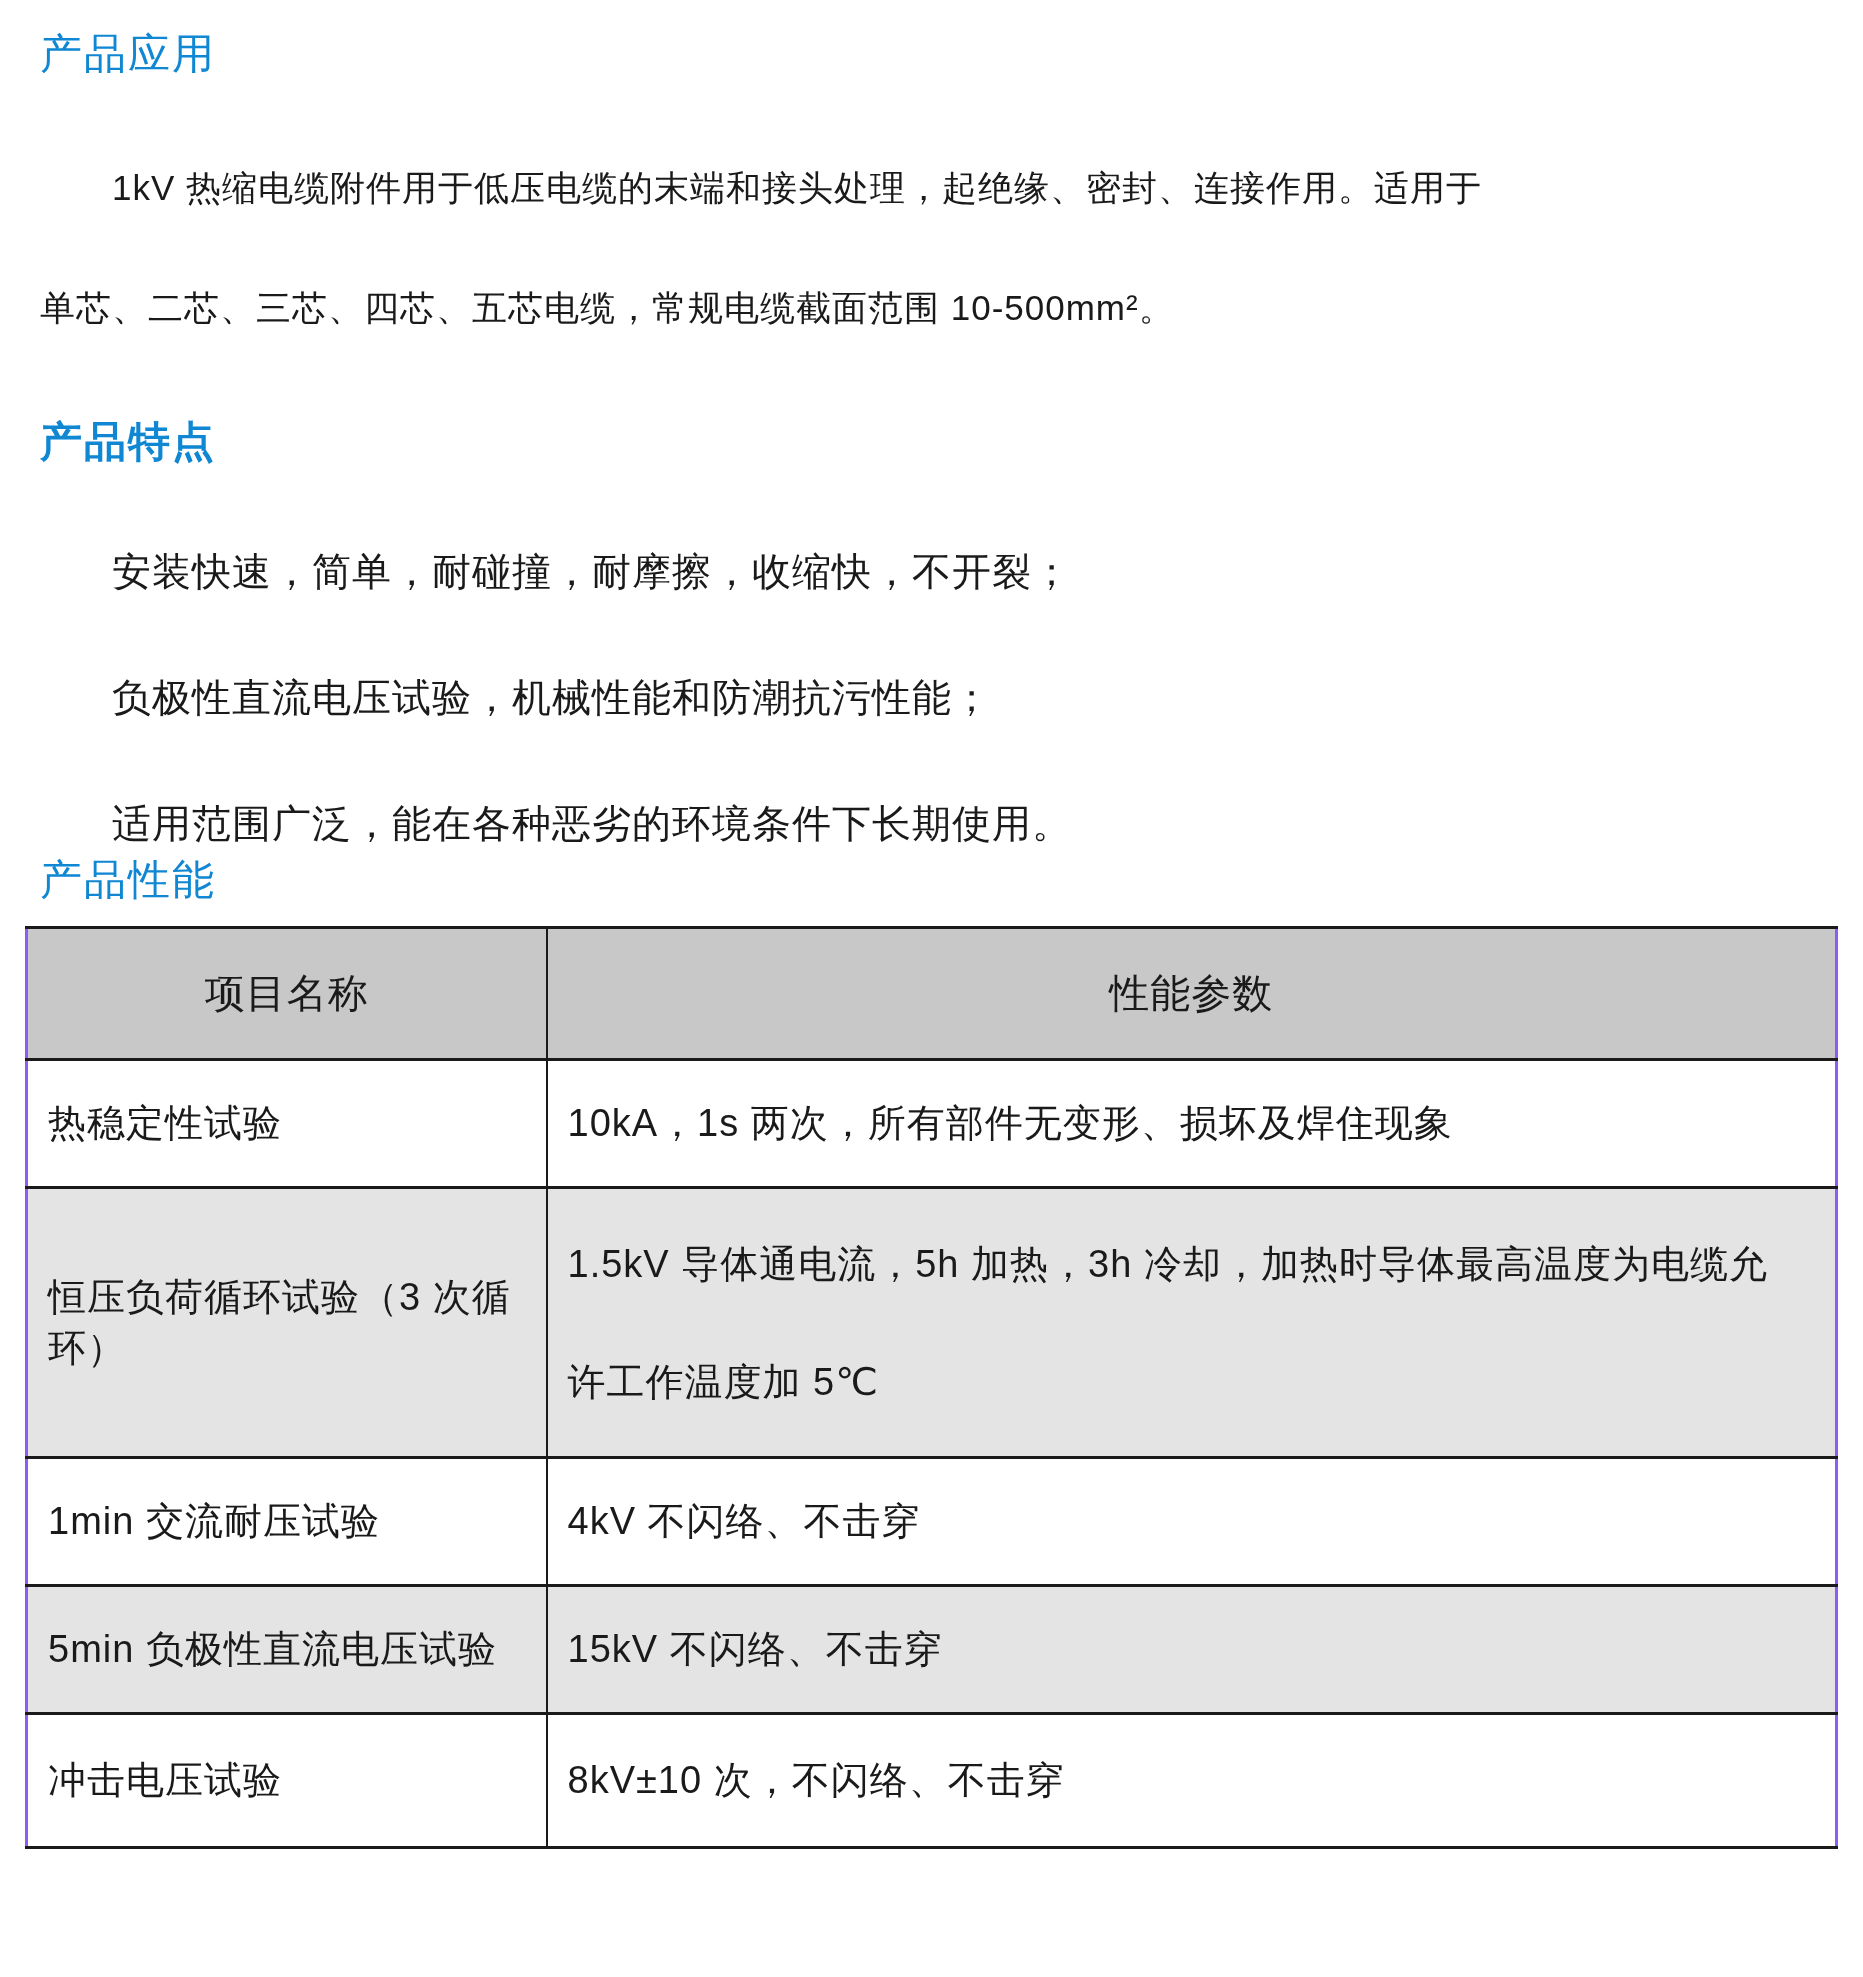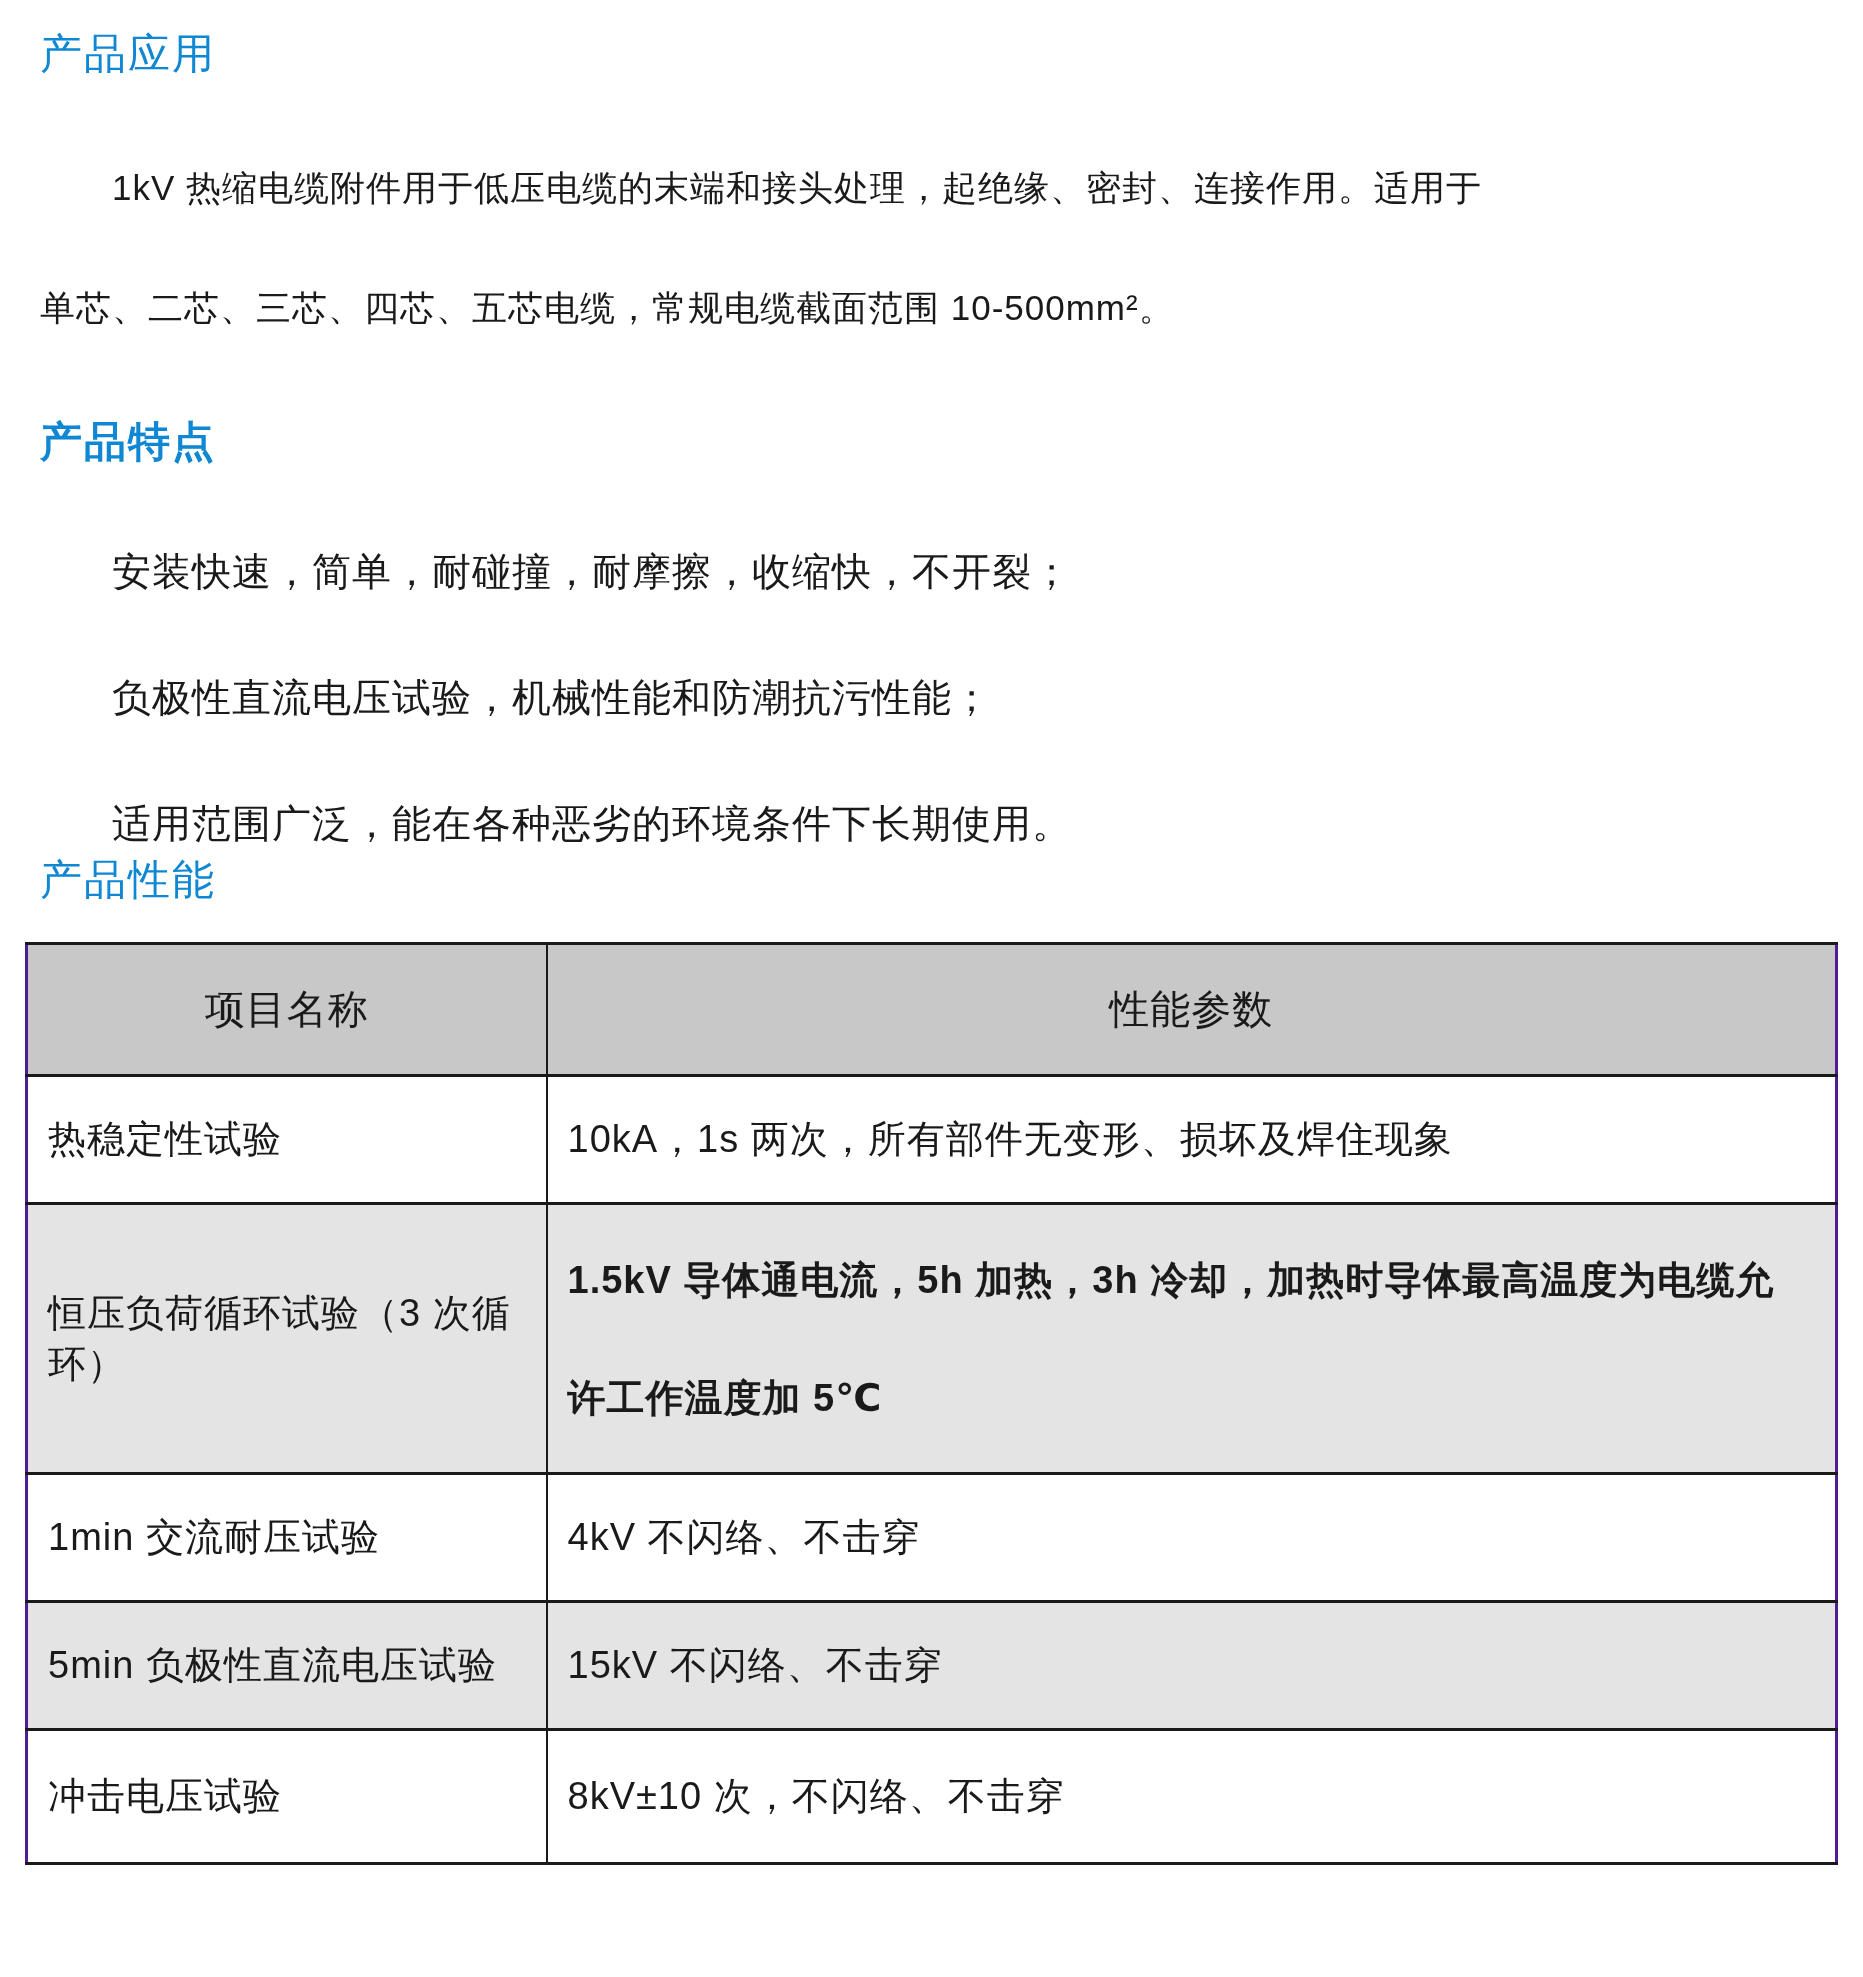--- a/index.html
+++ b/index.html
@@ -43,22 +43,22 @@
     line-height: 56px;
     text-indent: 72px;
     letter-spacing: 1px;
     white-space: nowrap;
   }
   .feature:first-of-type { margin-top: 74px; }
   table.perf {
     border-collapse: collapse;
     table-layout: fixed;
     width: 1813px;
-    margin-top: 34px;
-    border: 3px solid #4c1d95;
+    margin-top: 18px;
+    border: 3px solid #8b5cf6;
     padding-left: 28px;
   }
   col.c1 { width: 520px; }
   table.perf th, table.perf td {
     border: 2px solid #1a1a1a;
     border-top-width: 3px;
     border-bottom-width: 3px;
     vertical-align: middle;
     box-sizing: border-box;
   }
@@ -74,21 +74,21 @@
     font-size: 38px;
     text-align: left;
     padding: 0 24px 0 20px;
     letter-spacing: 1px;
     background: #ffffff;
   }
   tr.alt td { background: #e4e4e4; }
   tr.row-n td { height: 128px; }
   tr.row-tall td { height: 270px; }
   tr.row-last td { height: 134px; }
-  td.val-small { font-size: 31px; font-weight: bold; }
+  td.val-small { font-size: 31px; }
   td.val-small .vline { line-height: 118px; white-space: nowrap; }
 </style>
 </head>
 <body>
 
 <div class="page">
 
   <h2 class="sec-title title-application">产品应用</h2>
 
   <div class="intro">

